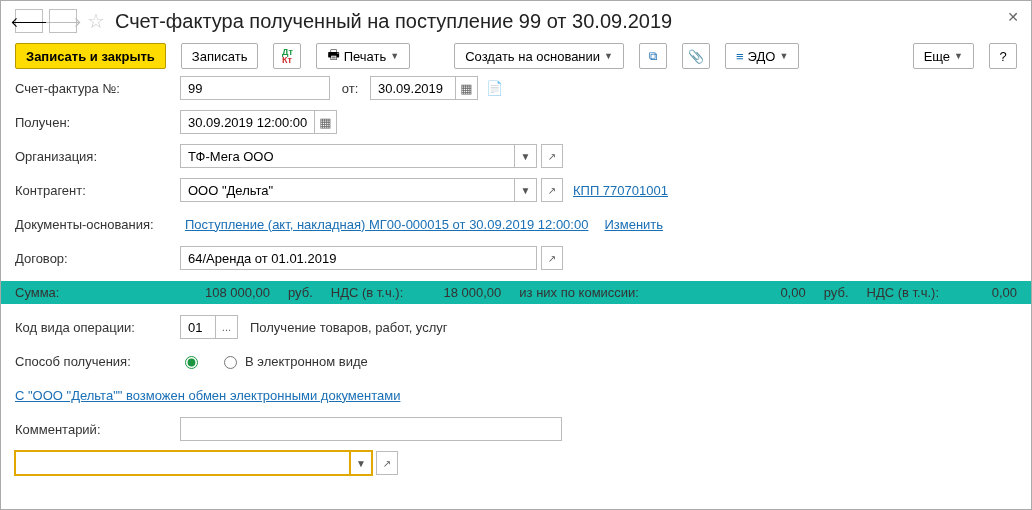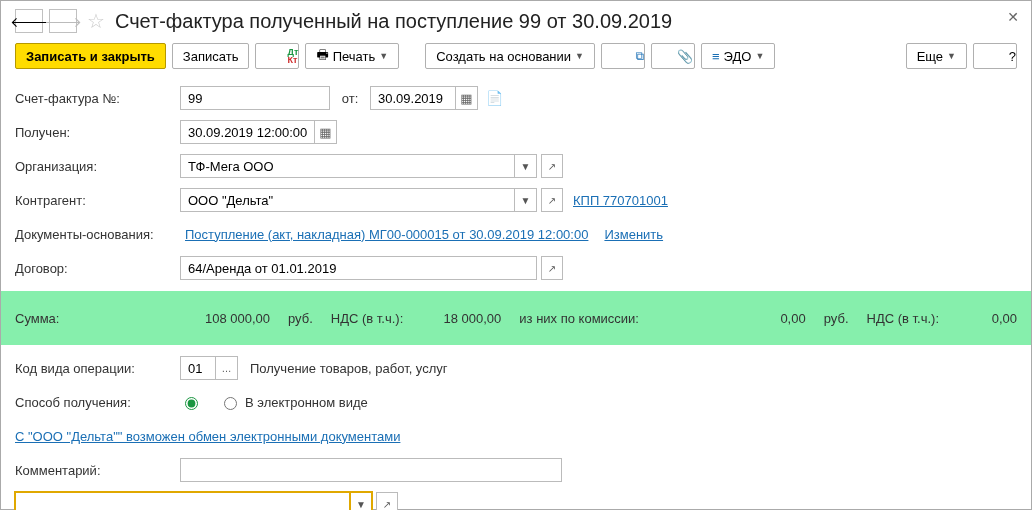--- a/index.html
+++ b/index.html
@@ -36,40 +36,40 @@
     cursor: pointer;
   }
   .nav-btn.disabled { color: #bbb; }
   .star { font-size: 20px; color: #ccc; margin: 0 4px; }
   .title { font-size: 20px; font-weight: 400; color: #222; }
   .close-x { position: absolute; top: 8px; right: 12px; font-size: 14px; color: #666; cursor: pointer; }
 
   .toolbar {
     display: flex;
     align-items: center;
-    gap: 6px;
-    margin-bottom: 14px;
+    gap: 15px;
+    margin-bottom: 4px;
     flex-wrap: nowrap;
   }
   .toolbar-spacer-sm { width: 14px; }
   .toolbar-flex { flex: 1; }
   .btn {
     height: 26px;
     border: 1px solid #b0b0b0;
     background: #fff;
     padding: 0 10px;
     display: inline-flex;
     align-items: center;
     gap: 4px;
     font-size: 13px;
     cursor: pointer;
     border-radius: 2px;
   }
   .btn-primary { background: #ffdc00; border-color: #b59800; font-weight: bold; }
-  .btn-icon { width: 44px; padding: 0; justify-content: flex-end; }
+  .btn-icon { width: 28px; padding: 0; justify-content: center; }
   .chev { font-size: 9px; color: #555; }
 
   .form-row {
     display: flex;
     align-items: center;
     min-height: 30px;
     margin-bottom: 4px;
   }
   .lbl { width: 165px; color: #333; }
   .input {
@@ -86,22 +86,22 @@
     width: 22px; height: 24px;
     border: 1px solid #bbb; border-left: none;
     background: #fff;
     display: inline-flex; align-items:center; justify-content:center;
     font-size: 10px; color: #555; cursor: pointer;
   }
   .minibut.standalone { border-left: 1px solid #bbb; margin-left: 4px; }
   .link-solid { color: #1a6fb5; text-decoration: underline; cursor: pointer; }
 
   .sum-row {
-    background: #86efac;
-    height: 54px;
+    background: #14b8a6;
+    height: 23px;
     display: flex;
     align-items: center;
     margin: 8px -14px;
     padding: 0 14px;
   }
   .sum-row .lbl { width: 165px; }
   .sum-seg { margin-right: 18px; }
 
   .radio-group { display: inline-flex; gap: 18px; align-items:center; }
   .radio-group label { display: inline-flex; align-items: center; gap: 5px; cursor: pointer; }

